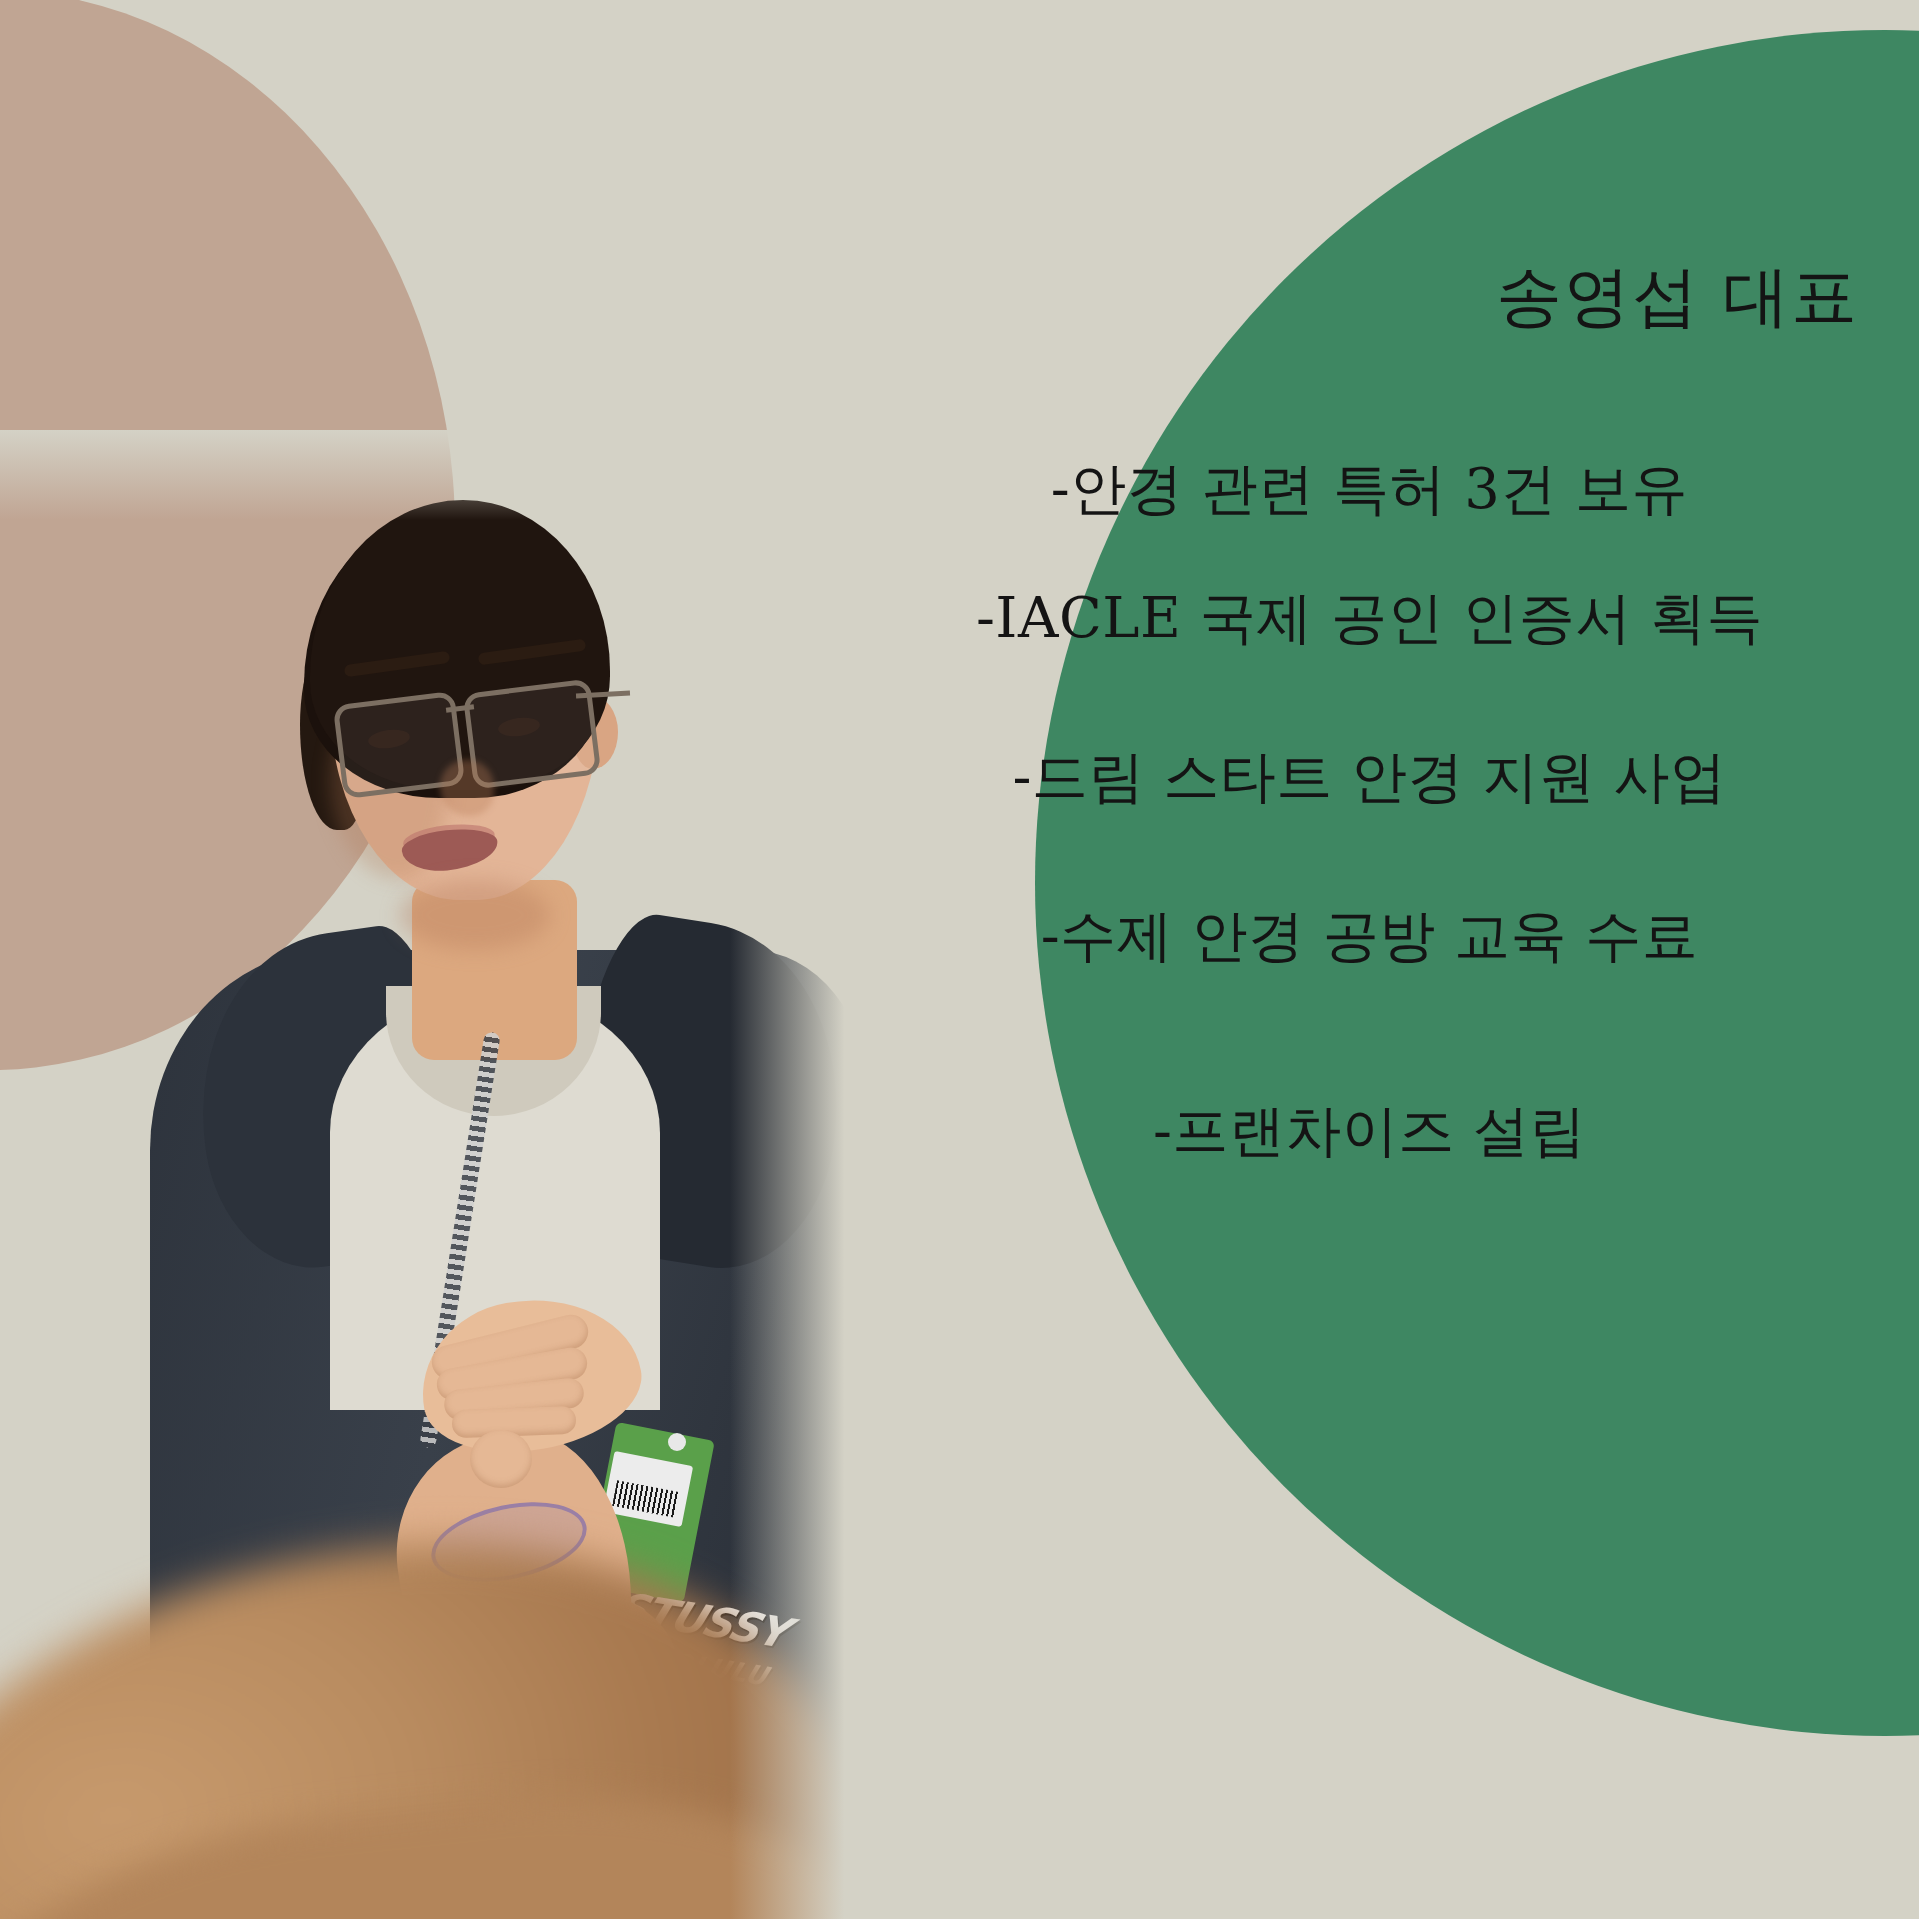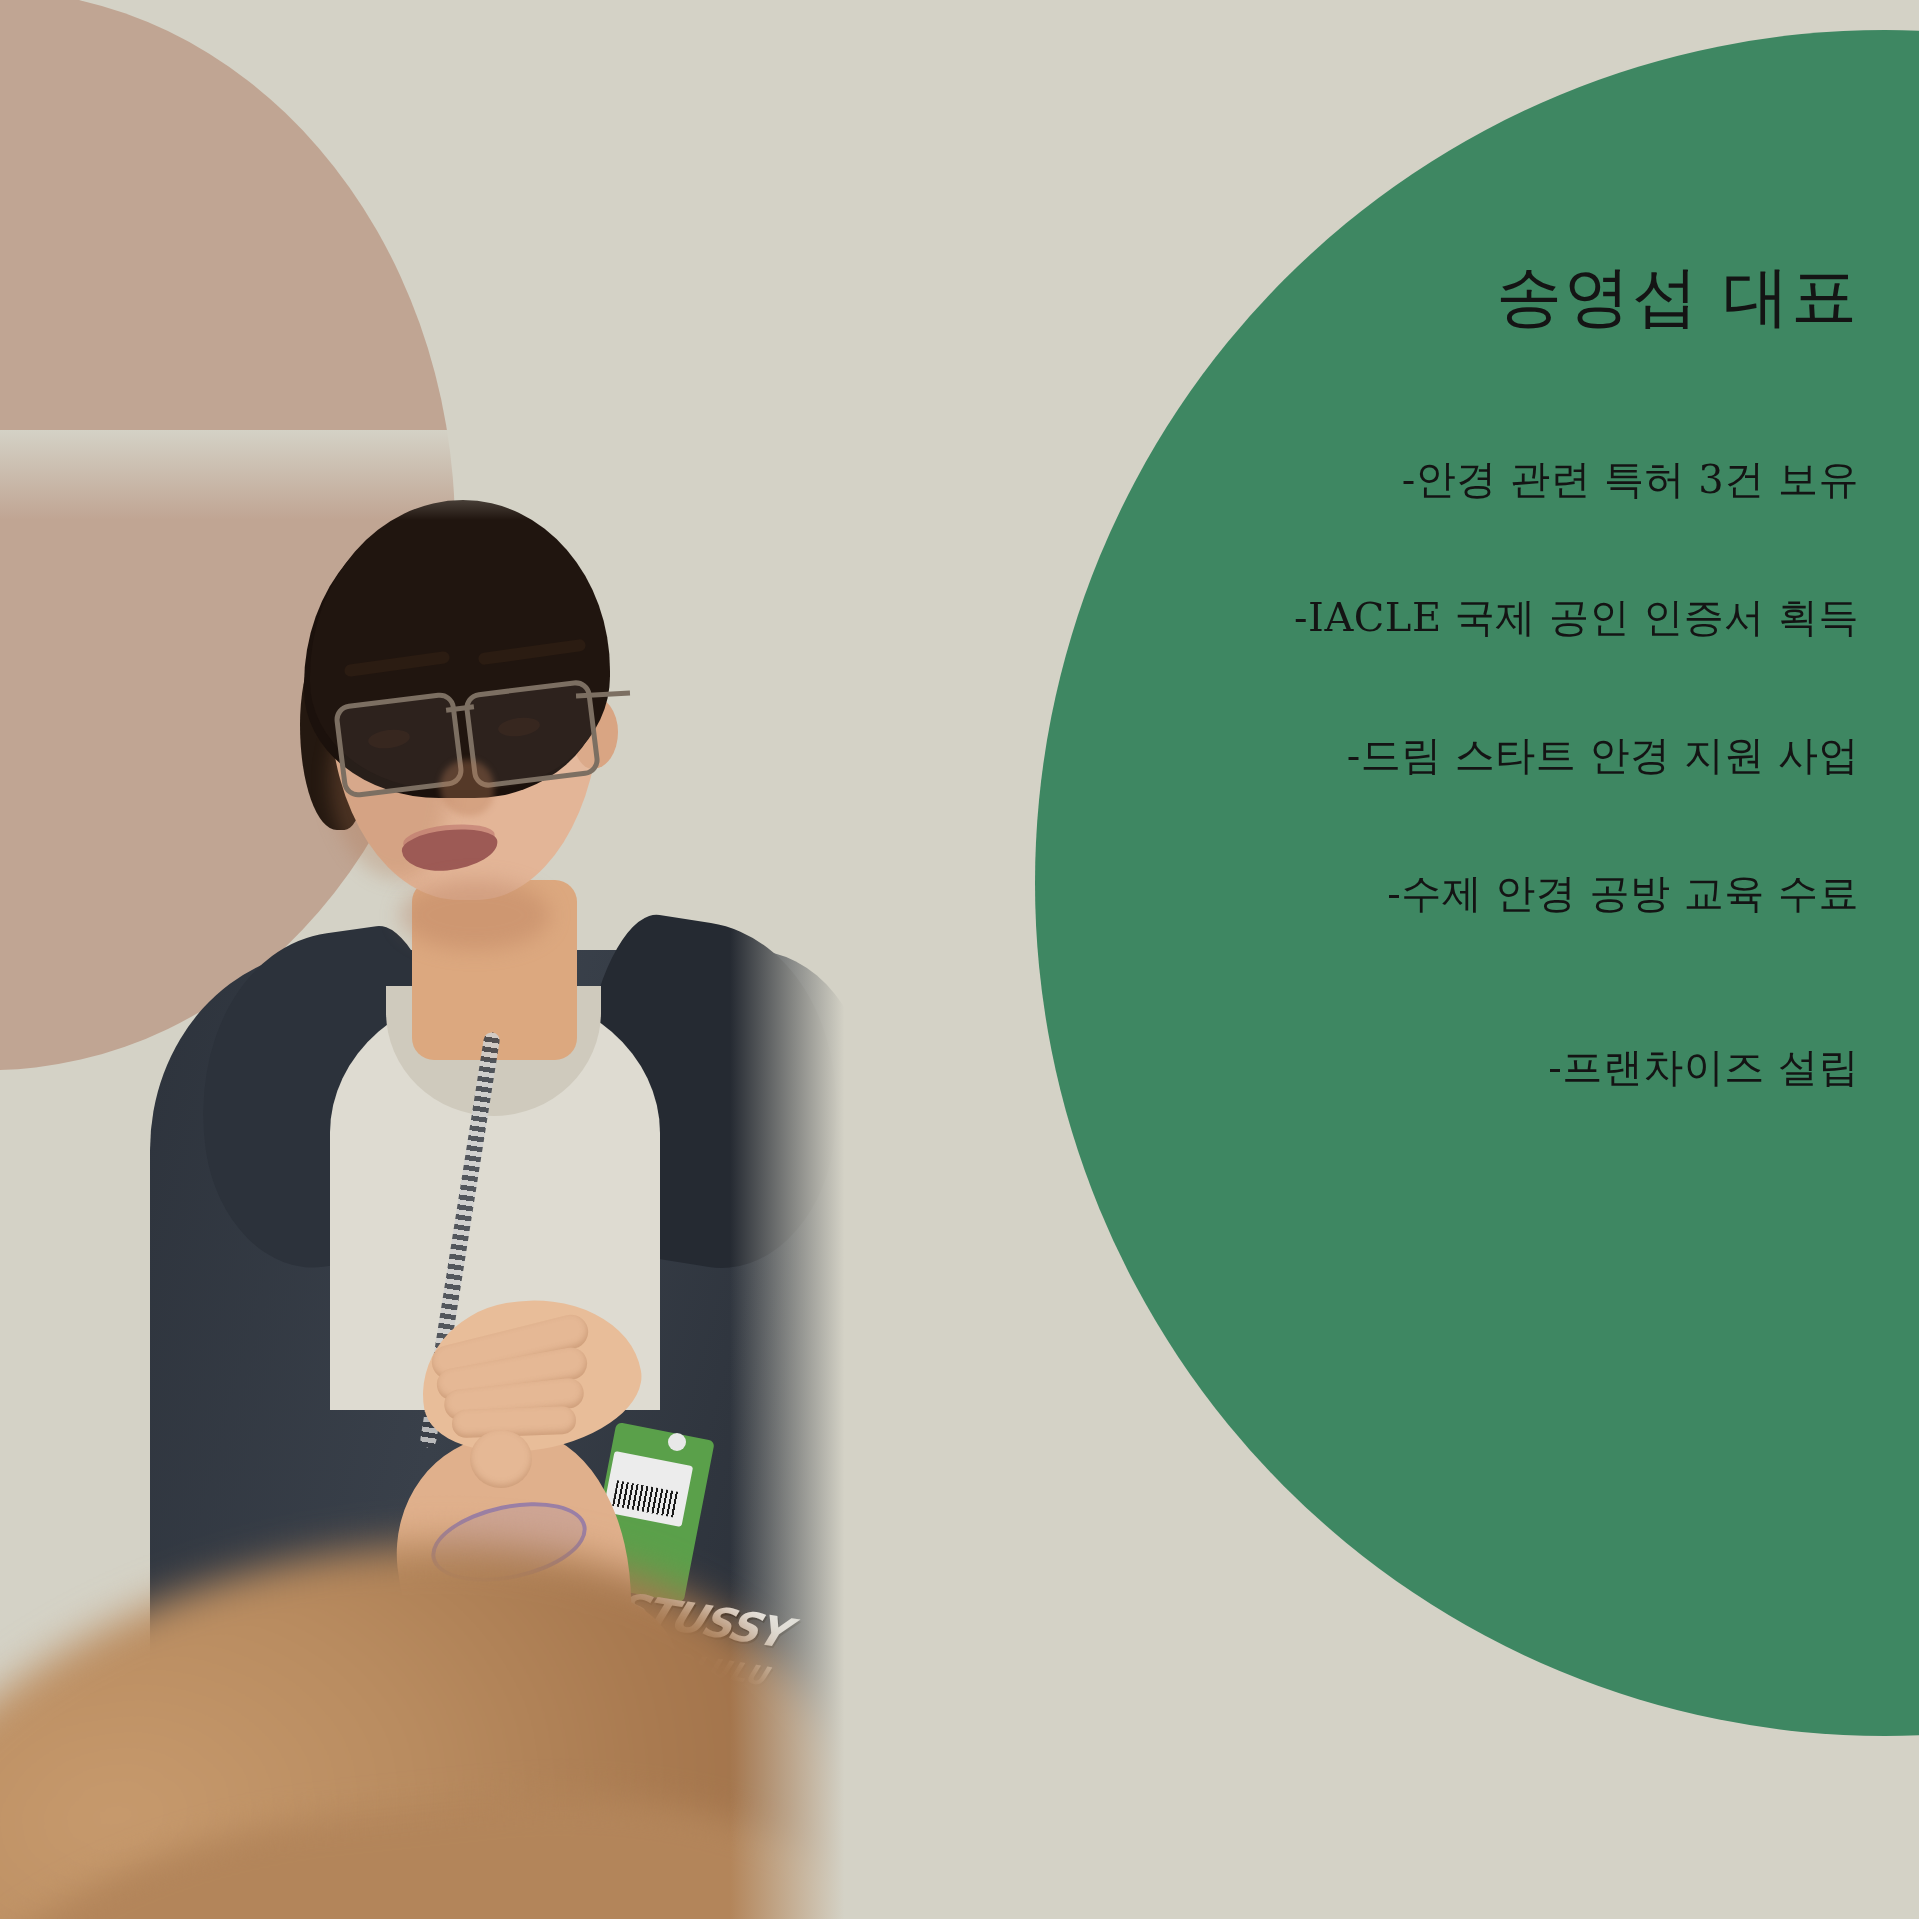--- a/index.html
+++ b/index.html
@@ -356,28 +356,28 @@
     white-space: nowrap;
   }
   #credential-list {
     list-style: none;
     margin: 0;
     padding: 0;
     width: 100%;
   }
   .credential-item {
     font-family: "DejaVu Serif", "Liberation Serif", serif;
-    font-size: 40px;
+    font-size: 56px;
     font-weight: 400;
     letter-spacing: 0.5px;
     white-space: nowrap;
-    text-align: right;
+    text-align: center;
   }
   #credential-list .credential-item:nth-child(1) { margin-top: 110px; }
-  #credential-list .credential-item:nth-child(2) { margin-top: 83px; }
+  #credential-list .credential-item:nth-child(2) { margin-top: 53px; }
   #credential-list .credential-item:nth-child(3) { margin-top: 83px; }
   #credential-list .credential-item:nth-child(4) { margin-top: 83px; }
   #credential-list .credential-item:nth-child(5) { margin-top: 119px; }
   #credential-list .credential-item:nth-child(6) { margin-top: 83px; font-family: Liberation Serif, serif; }
 </style>
 </head>
 <body>
 
 <div id="card">
 

